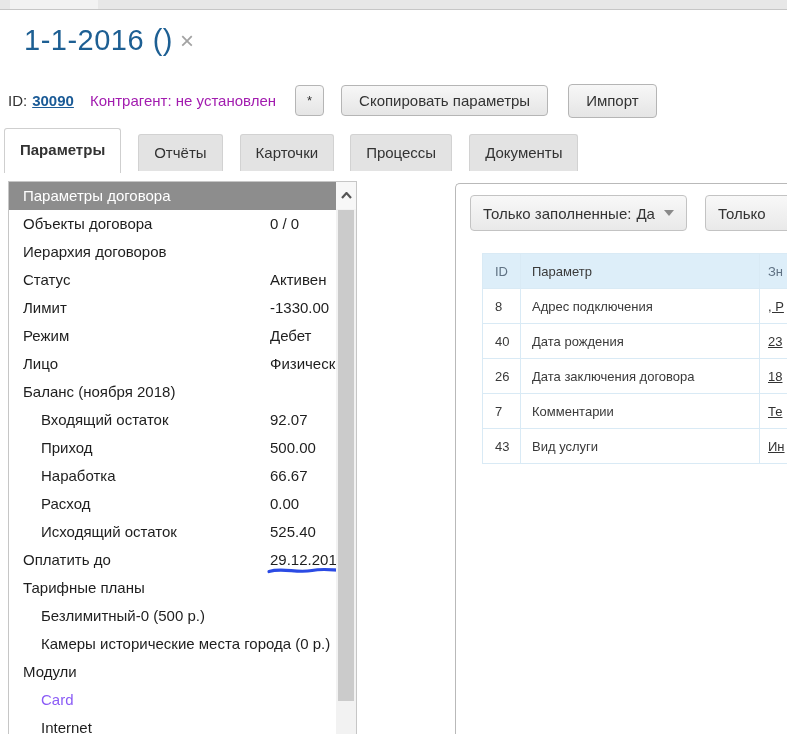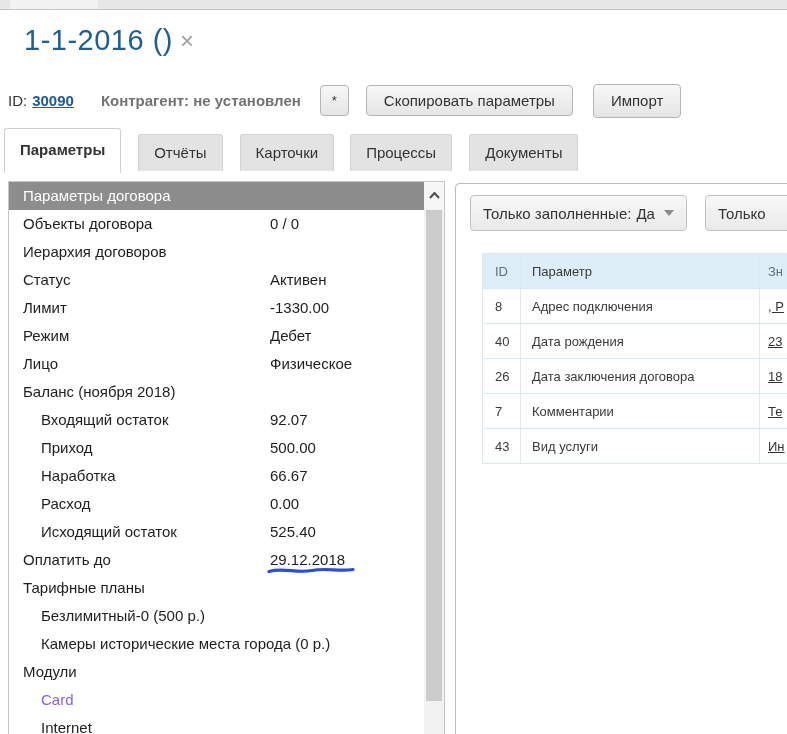--- a/index.html
+++ b/index.html
@@ -11,21 +11,21 @@
   .topstrip{position:absolute;top:0;left:0;right:0;height:9px;background:#e7e7e7;border-bottom:1px solid #c6c6c6;}
   .topstrip .notch{position:absolute;left:10px;top:0;width:88px;height:9px;background:#f2f2f2;}
   
   .title-row{position:absolute;top:24px;left:24px;display:flex;align-items:center;}
   .page-title{font-size:29px;color:#1d5f93;letter-spacing:0.5px;}
   .close-x{font-size:24px;color:#a3a3a3;margin-left:7px;line-height:20px;cursor:pointer;}
   
   .toolbar{position:absolute;top:85px;left:8px;display:flex;align-items:center;height:31px;font-size:15px;white-space:nowrap;}
   .id-label{color:#333;margin-right:5px;}
   .id-link{color:#1a5a96;font-weight:bold;text-decoration:underline;cursor:pointer;}
-  .contragent{margin-left:27px;color:#737373;font-weight:bold;}
+  .contragent{margin-left:16px;color:#a21caf;}
   .btn{
     height:31px;box-sizing:border-box;border:1px solid #b5b5b5;border-radius:4px;
     background:linear-gradient(#f7f7f7,#e5e5e5);color:#333;font-size:15px;
     display:flex;align-items:center;justify-content:center;cursor:pointer;
   }
   .star-btn{width:29px;margin-left:19px;font-size:13px;}
   .copy-btn{margin-left:17px;padding:0 17px;}
   .import-btn{margin-left:20px;padding:16px 17px;}
   
   .tabs{position:absolute;top:128px;left:4px;display:flex;align-items:flex-start;}
@@ -35,21 +35,21 @@
     box-sizing:border-box;height:37px;margin-top:6px;margin-right:4px;line-height:35px;
     padding:0 15px;font-size:15px;color:#333;background:#e3e3e3;
     border:1px solid #d2d2d2;border-bottom:none;border-radius:3px 3px 0 0;cursor:pointer;white-space:nowrap;
   }
   .tab.active{
     background:#fff;font-weight:bold;height:45px;margin-top:0;line-height:42px;
     border-color:#cfcfcf;position:relative;z-index:3;
   }
   
   .left-panel{
-    position:absolute;left:8px;top:181px;width:437px;height:553px;box-sizing:border-box;
+    position:absolute;left:8px;top:181px;width:349px;height:553px;box-sizing:border-box;
     border:1px solid #c6c6c6;border-bottom:none;background:#fff;overflow:hidden;
   }
   .lp-row{position:relative;height:28px;line-height:28px;font-size:15px;color:#1e1e1e;padding-left:14px;cursor:default;}
   .lp-row.hdr{background:#8d8d8d;color:#fff;}
   .lp-row.ind{padding-left:32px;}
   .lp-label{white-space:nowrap;}
   .lp-label.mlink{color:#8b5cf6;cursor:pointer;}
   .lp-value{position:absolute;left:261px;top:0;white-space:nowrap;}
   .squiggle{display:none;position:absolute;left:-3px;top:20px;}
   .lp-row.annotated .squiggle{display:block;}

